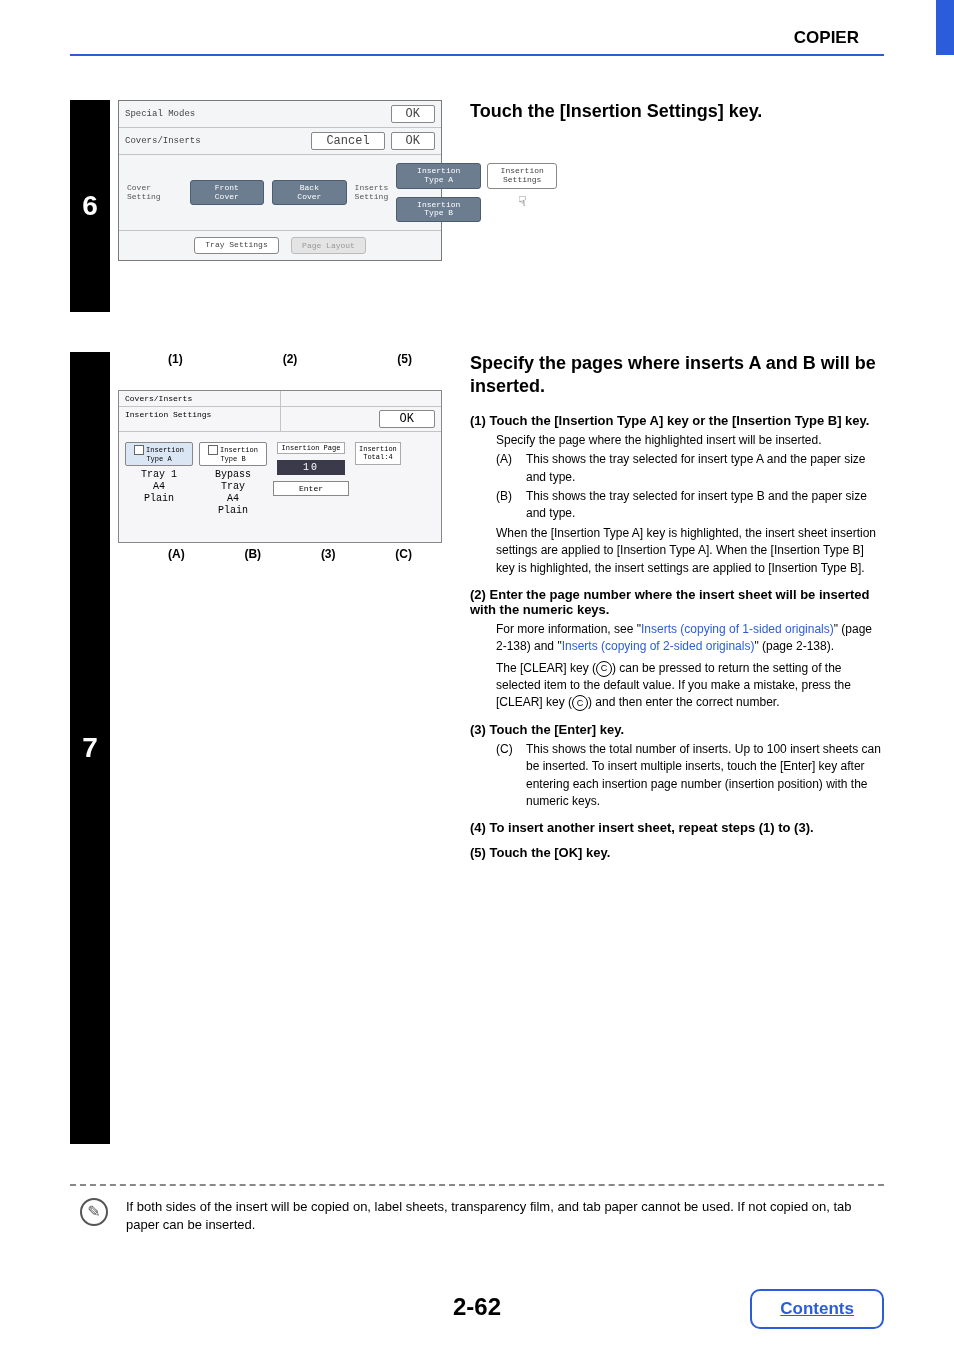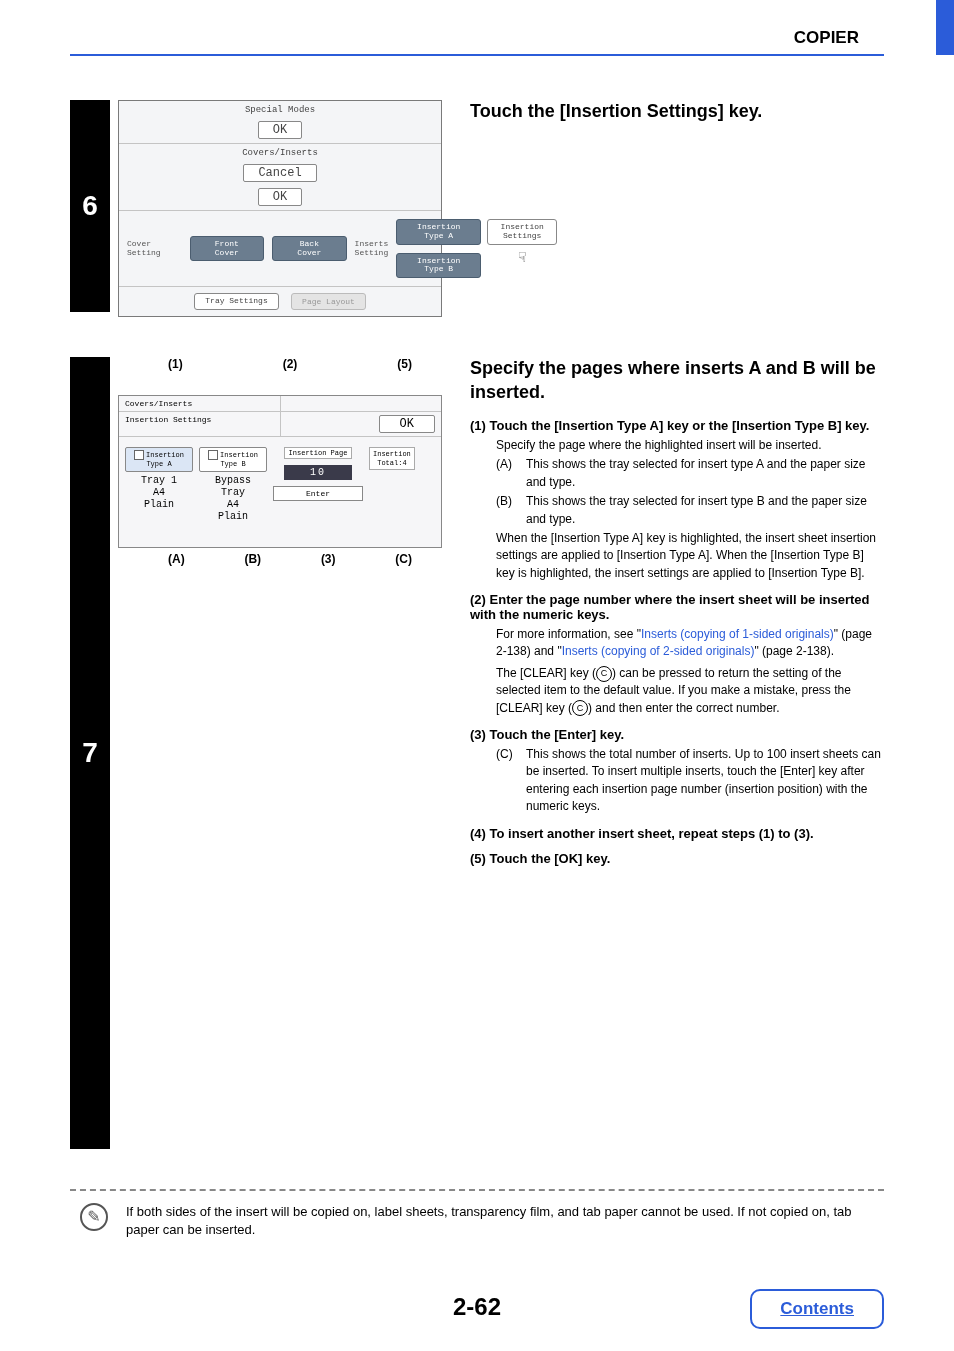--- a/index.html
+++ b/index.html
@@ -107,21 +107,20 @@
     font-family: "Courier New", monospace;
     font-size: 9px;
     color: #444;
   }
   .p-row {
     display: flex;
     align-items: center;
     border-bottom: 1px solid #c4c4c4;
     padding: 4px 6px;
     gap: 6px;
-    flex-direction: column;
   }
   .p-row:last-child { border-bottom: none; }
   .p-title { flex: 1; }
   .btn-sm {
     border: 1px solid #888;
     background: #fff;
     border-radius: 2px;
     padding: 1px 14px;
     font-size: 12px;
   }
@@ -179,21 +178,21 @@
   .key-bx {
     border:1px solid #888; background:#fff; border-radius:2px;
     width:68px; text-align:center; font-size:7px; padding:2px 0;
     line-height:1.2;
   }
   .key-bx.hl { background:#dbe6f5; }
   .tray-txt { font-size:10px; text-align:center; line-height:1.2; margin-top:3px;}
   .mid-col { display:flex; flex-direction:column; align-items:center; gap:6px;}
   .ins-page-lbl { font-size:7px; border:1px solid #aaa; padding:1px 4px; background:#fff;}
   .num-disp { background:#3a3a4a; color:#fff; width:68px; text-align:center; padding:2px 0; font-size:10px; letter-spacing:2px;}
-  .enter-btn { border:1px solid #888; background:#fff; width:90px; text-align:center; padding:2px 8px; font-size:8px;}
+  .enter-btn { border:1px solid #888; background:#fff; width:76px; text-align:center; padding:2px 8px; font-size:8px;}
   .ins-total { font-size:7px; border:1px solid #aaa; padding:2px 3px; background:#fff; text-align:center; line-height:1.2;}
 
   .callouts-top {
     display:flex; justify-content:space-between;
     padding: 0 30px 4px 50px;
     font-weight:bold; font-size:12px;
   }
   .callouts-bot {
     display:flex; justify-content:space-between;
     padding: 4px 30px 0 50px;

